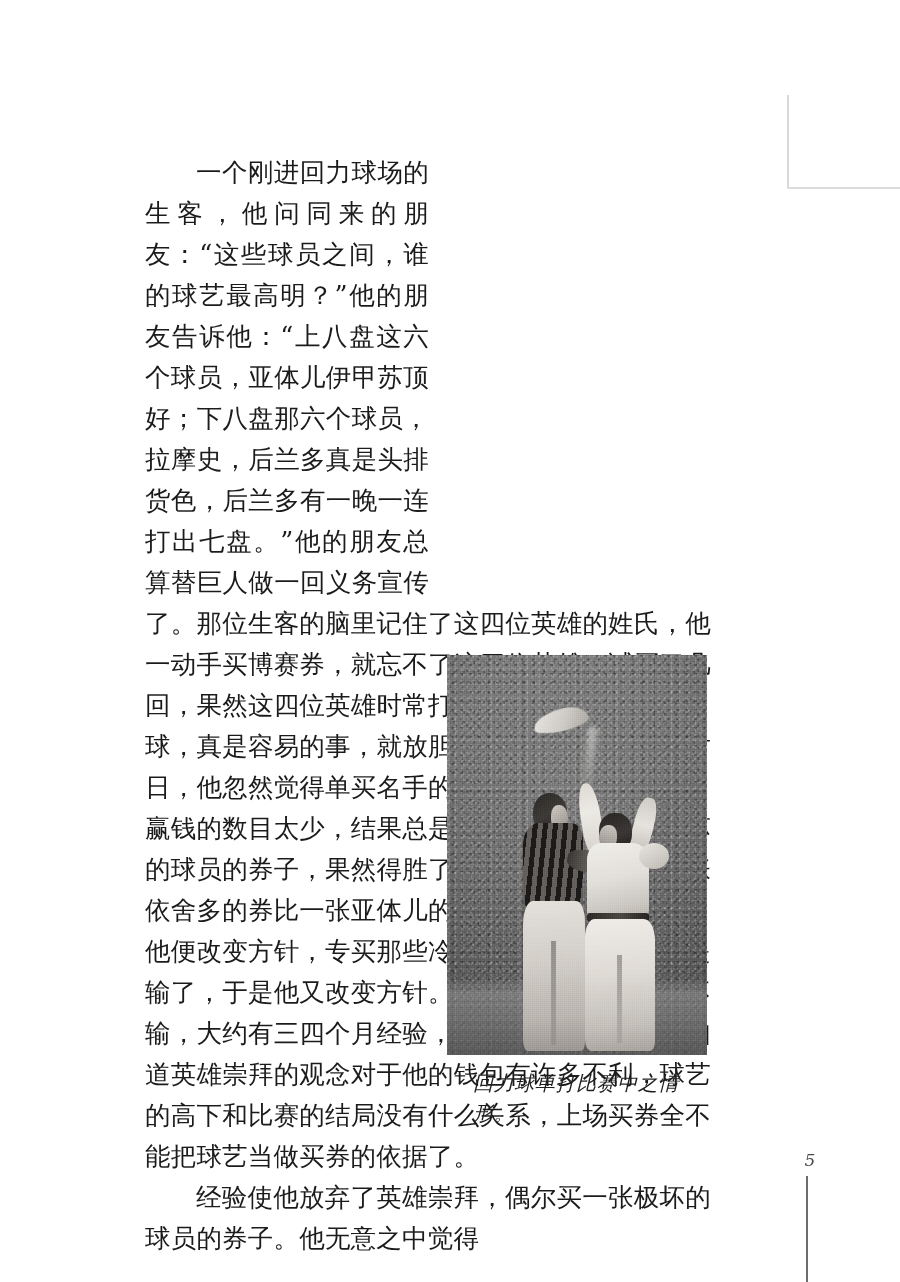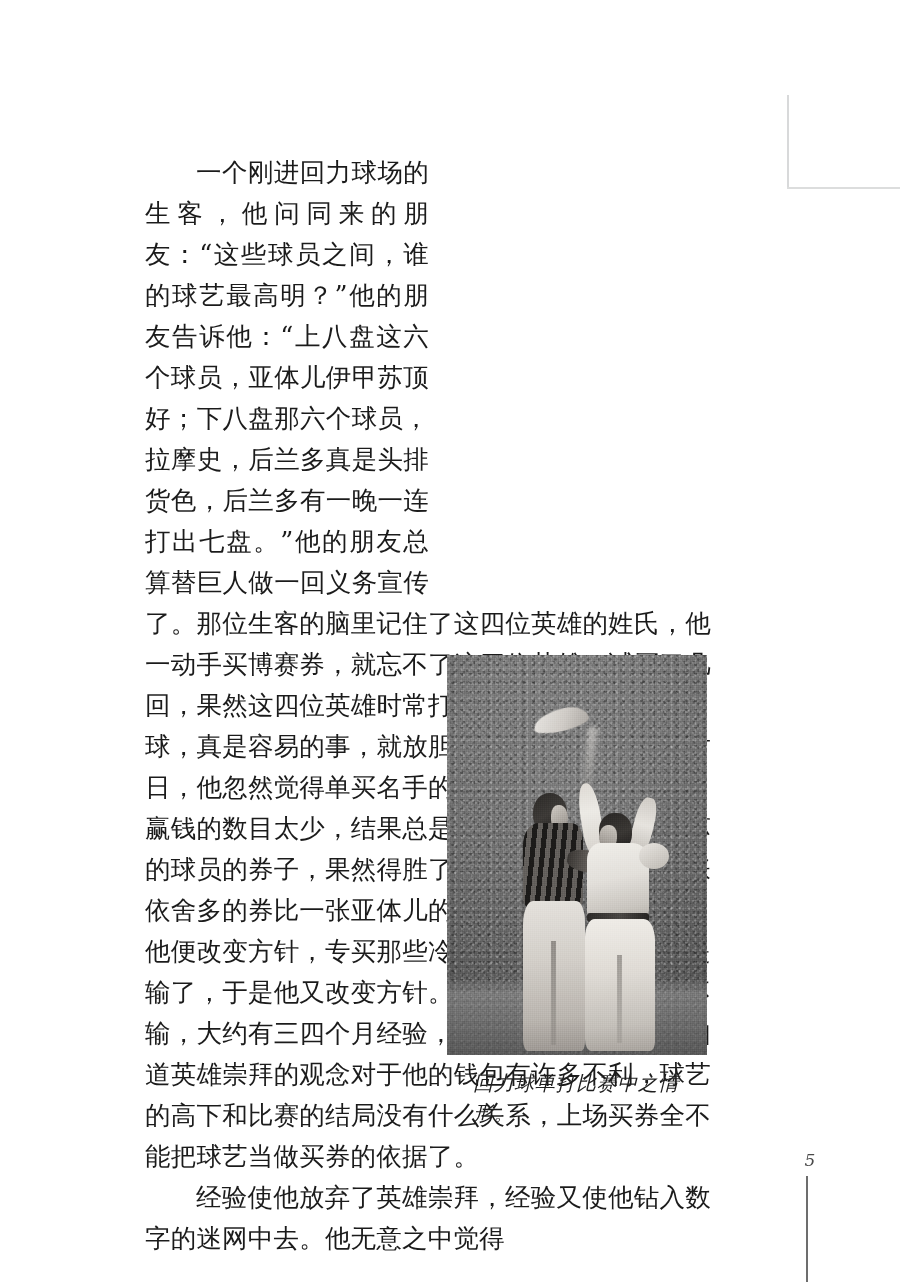--- a/index.html
+++ b/index.html
@@ -272,21 +272,21 @@
 <body>
 
 <div id="page">
 
   <div id="corner-rule-vertical"></div>
   <div id="corner-rule-horizontal"></div>
 
   <div id="text-block">
     <div id="figure-float"></div>
     <p class="para indent">一个刚进回力球场的生客，他问同来的朋友：“这些球员之间，谁的球艺最高明？”他的朋友告诉他：“上八盘这六个球员，亚体儿伊甲苏顶好；下八盘那六个球员，拉摩史，后兰多真是头排货色，后兰多有一晚一连打出七盘。”他的朋友总算替巨人做一回义务宣传了。那位生客的脑里记住了这四位英雄的姓氏，他一动手买博赛券，就忘不了这四位英雄。试买了几回，果然这四位英雄时常打出几盘来，觉得赌回力球，真是容易的事，就放胆赌下去。经过了一些时日，他忽然觉得单买名手的券，赢钱的次数虽多，赢钱的数目太少，结果总是输的。偶尔买一张极坏的球员的券子，果然得胜了；赢的数目很大，一张依舍多的券比一张亚体儿的券有时要多到四五倍。他便改变方针，专买那些冷门，（注四）结果又是输了，于是他又改变方针。谁知买来买去，无有不输，大约有三四个月经验，输了三五百块钱，才知道英雄崇拜的观念对于他的钱包有许多不利，球艺的高下和比赛的结局没有什么关系，上场买券全不能把球艺当做买券的依据了。</p>
-    <p class="para indent">经验使他放弃了英雄崇拜，经验又使他钻入数字的迷网中去。他无意之中觉得</p>
+    <p class="para indent">经验使他放弃了英雄崇拜，偶尔买一张极坏的球员的券子。他无意之中觉得</p>
   </div>
 
   <div id="figure">
     <div id="photo">
       <div id="photo-grain"></div>
       <div id="photo-vignette"></div>
       <div id="photo-floor"></div>
       <div id="photo-streak"></div>
       <div id="photo-ball"></div>
 

